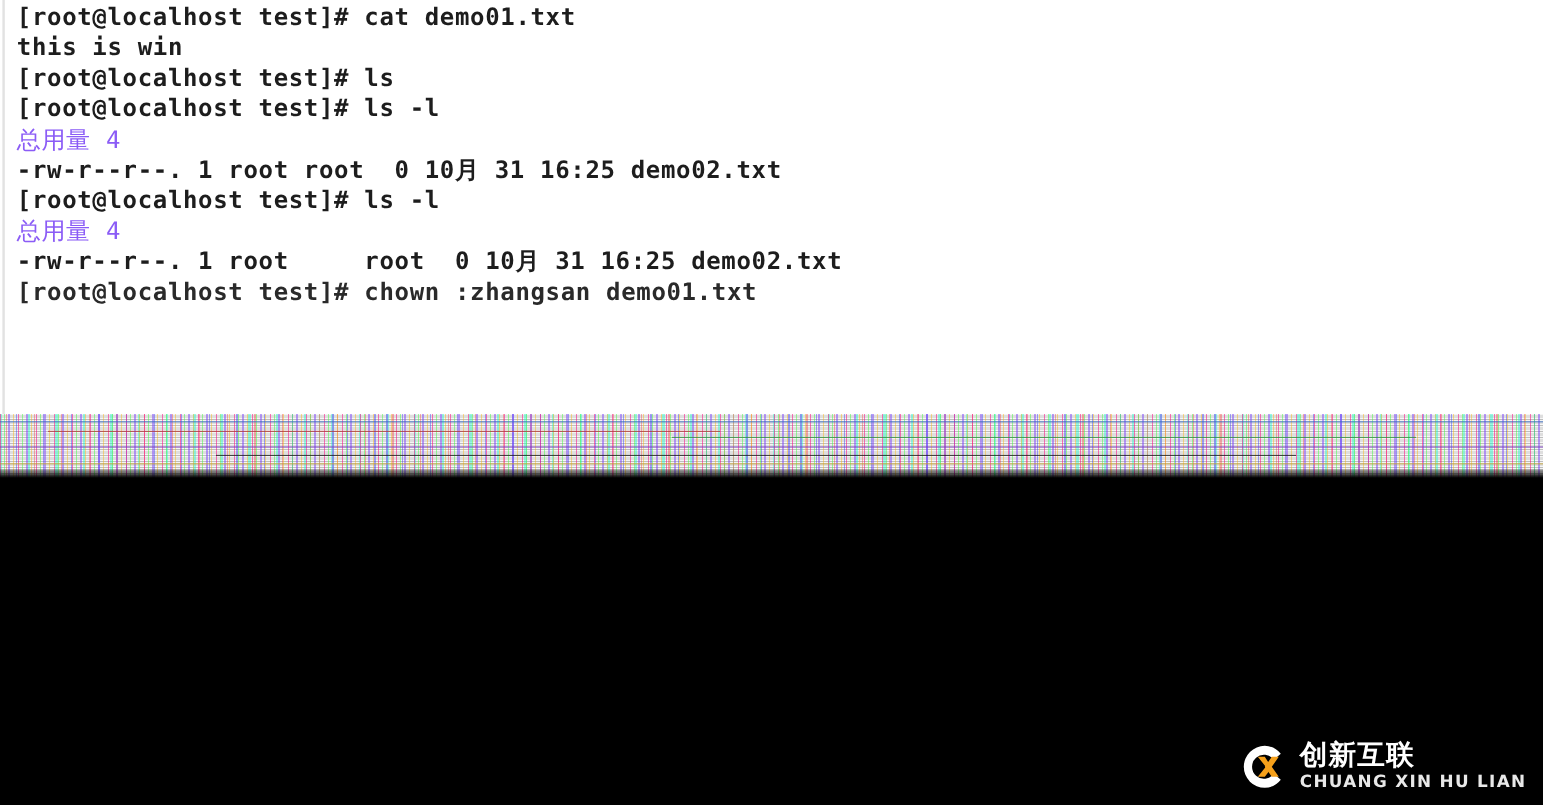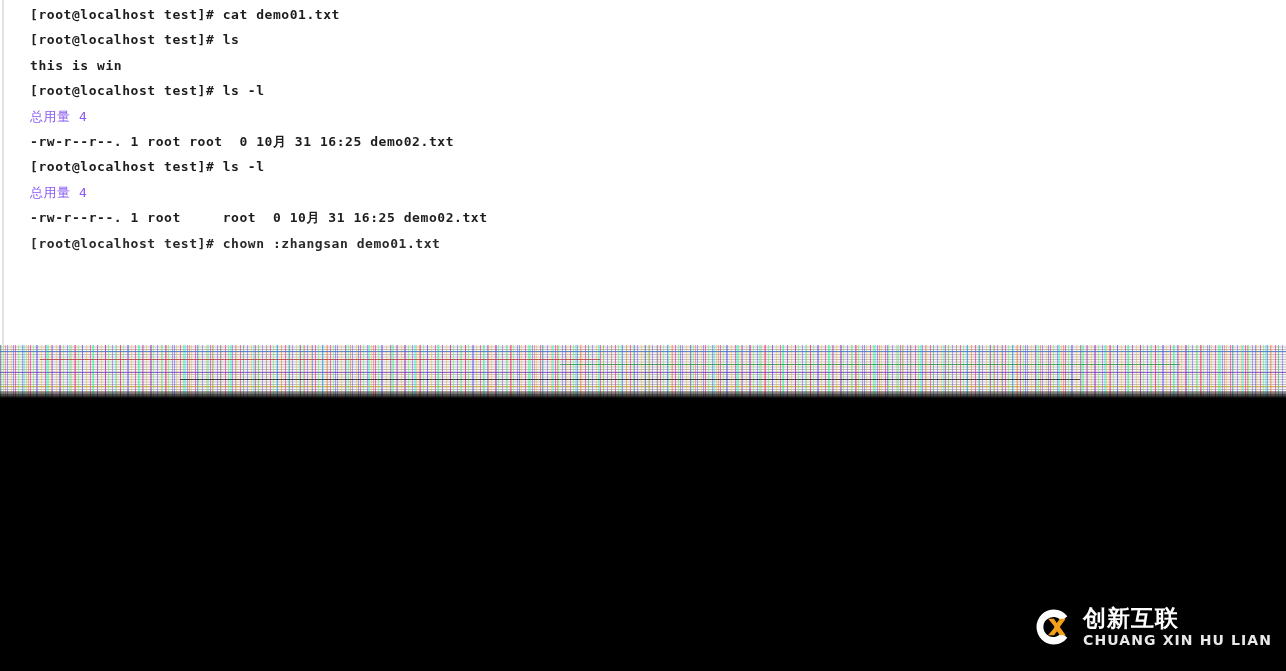--- a/index.html
+++ b/index.html
@@ -38,27 +38,26 @@
   }
   #terminal-lines {
     position: absolute;
     left: 14px;
     top: 2px;
     width: 1260px;
   }
   .term-line {
     height: 25.4px;
     line-height: 25.4px;
-    font-size: 13px;
+    font-size: 20px;
     letter-spacing: 0.55px;
     color: #1d1d1d;
     white-space: pre;
     font-weight: bold;
     font-family: "DejaVu Sans Mono", "Liberation Mono", monospace;
-    margin-left: 16px;
   }
   .term-line.dim {
     color: #8b5cf6;
     font-weight: normal;
   }
   
   .term-line.clipped {
     color: #2a2a2a;
   }
 
@@ -121,21 +120,21 @@
     top: 400px;
     width: 1286px;
     height: 271px;
     background: #000000;
   }
 
   
   #watermark {
     position: absolute;
     right: 14px;
-    bottom: 24px;
+    bottom: 12px;
     display: flex;
     align-items: flex-end;
     gap: 9px;
   }
   #watermark-logo {
     width: 40px;
     height: 40px;
     flex: 0 0 auto;
   }
   #watermark-text {
@@ -162,22 +161,22 @@
 </style>
 </head>
 <body>
 
 <div id="screen">
 
   <div id="terminal-pane">
     <div id="left-gutter-rule"></div>
     <div id="terminal-lines">
       <div class="term-line">[root@localhost test]# cat demo01.txt</div>
+      <div class="term-line">this is win</div>
       <div class="term-line">[root@localhost test]# ls</div>
-      <div class="term-line">this is win</div>
       <div class="term-line">[root@localhost test]# ls -l</div>
       <div class="term-line dim">总用量 4</div>
       <div class="term-line">-rw-r--r--. 1 root root  0 10月 31 16:25 demo02.txt</div>
       <div class="term-line">[root@localhost test]# ls -l</div>
       <div class="term-line dim">总用量 4</div>
       <div class="term-line">-rw-r--r--. 1 root     root  0 10月 31 16:25 demo02.txt</div>
       <div class="term-line clipped">[root@localhost test]# chown :zhangsan demo01.txt</div>
     </div>
   </div>
 

